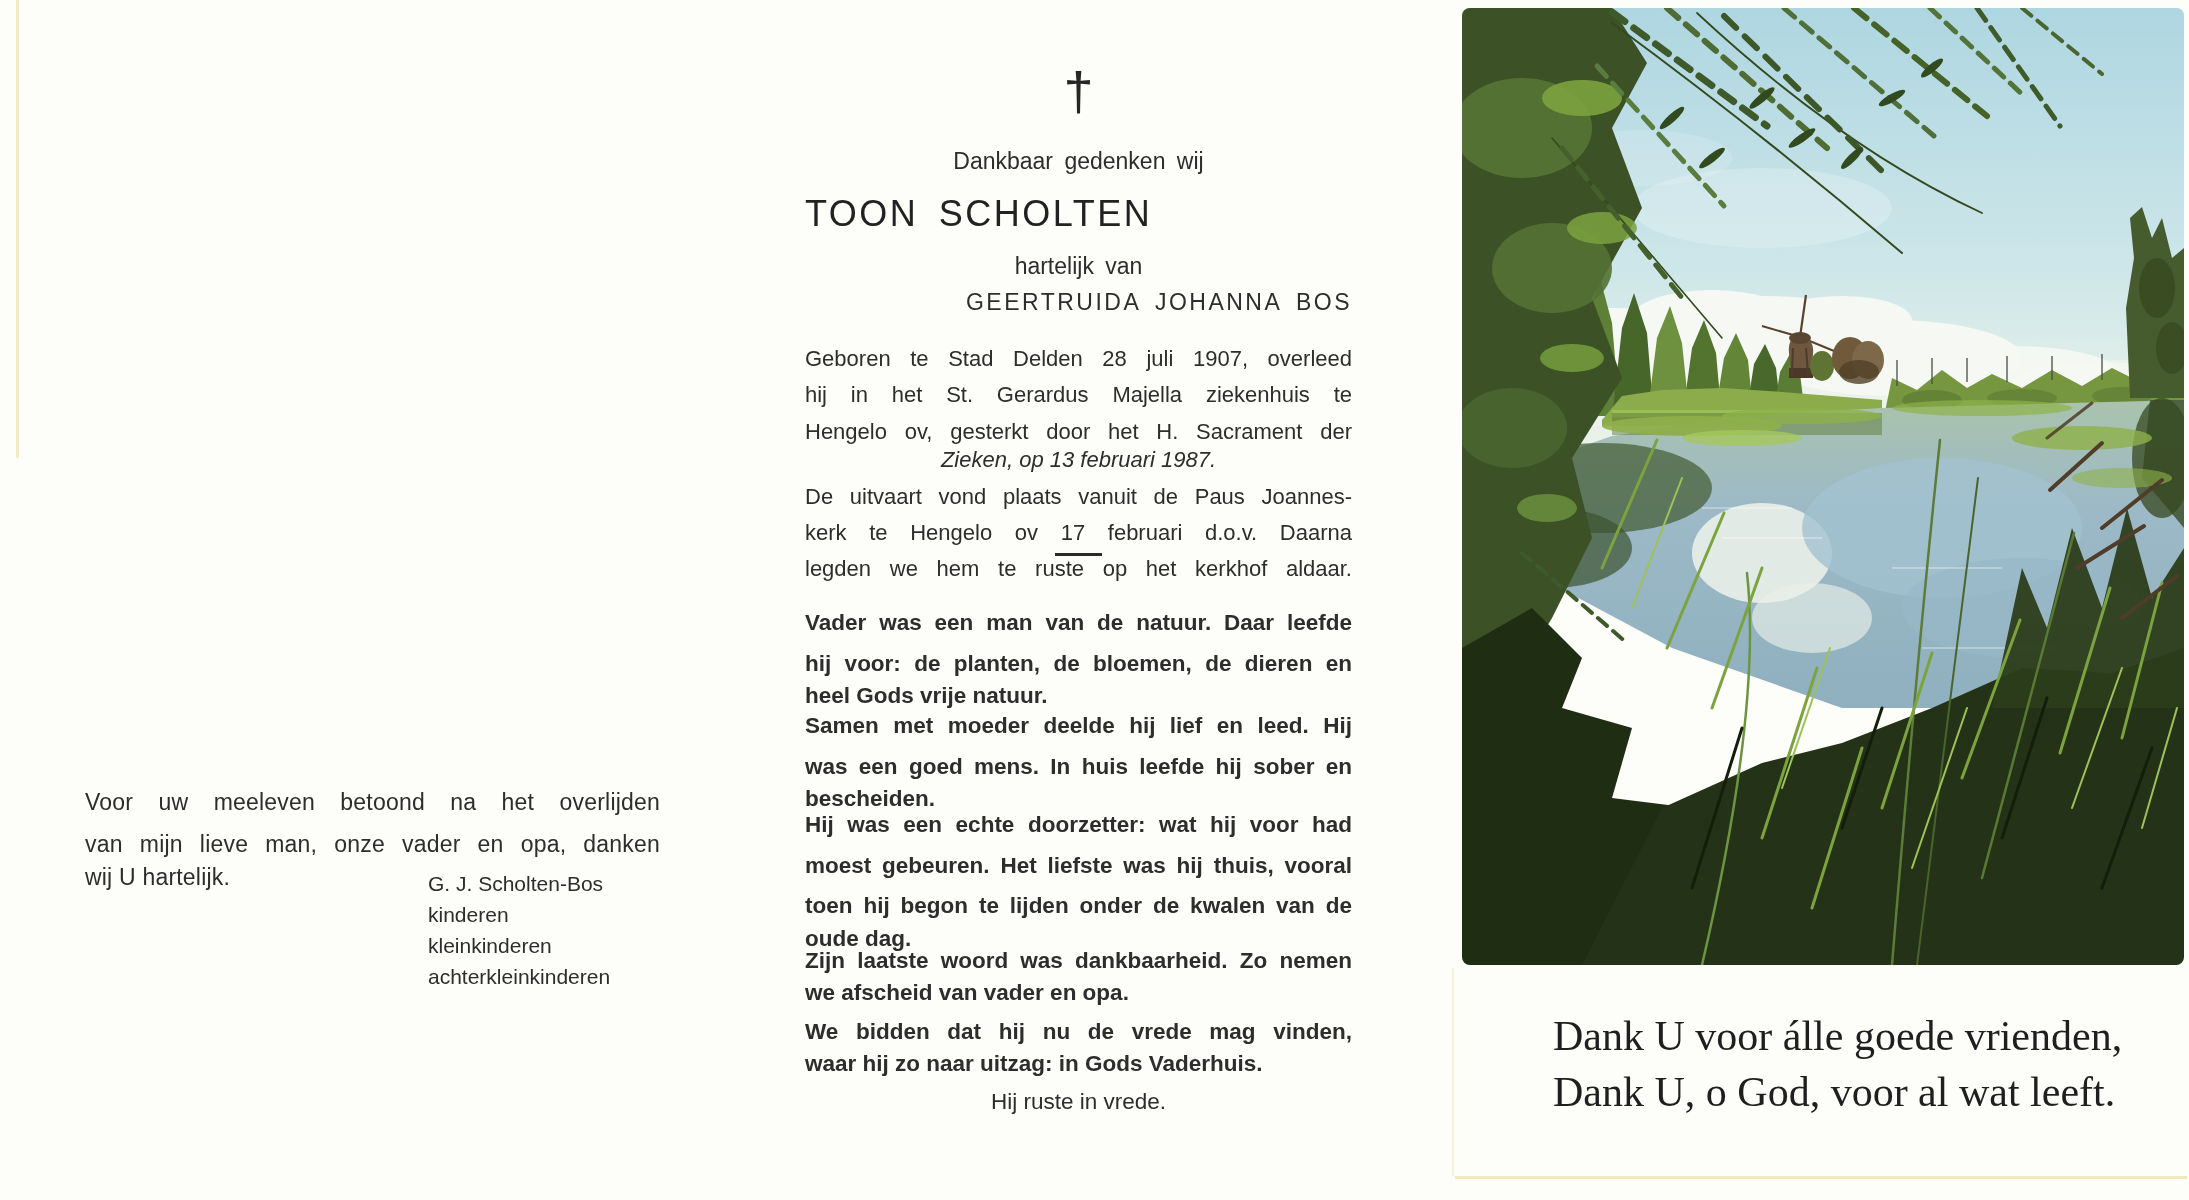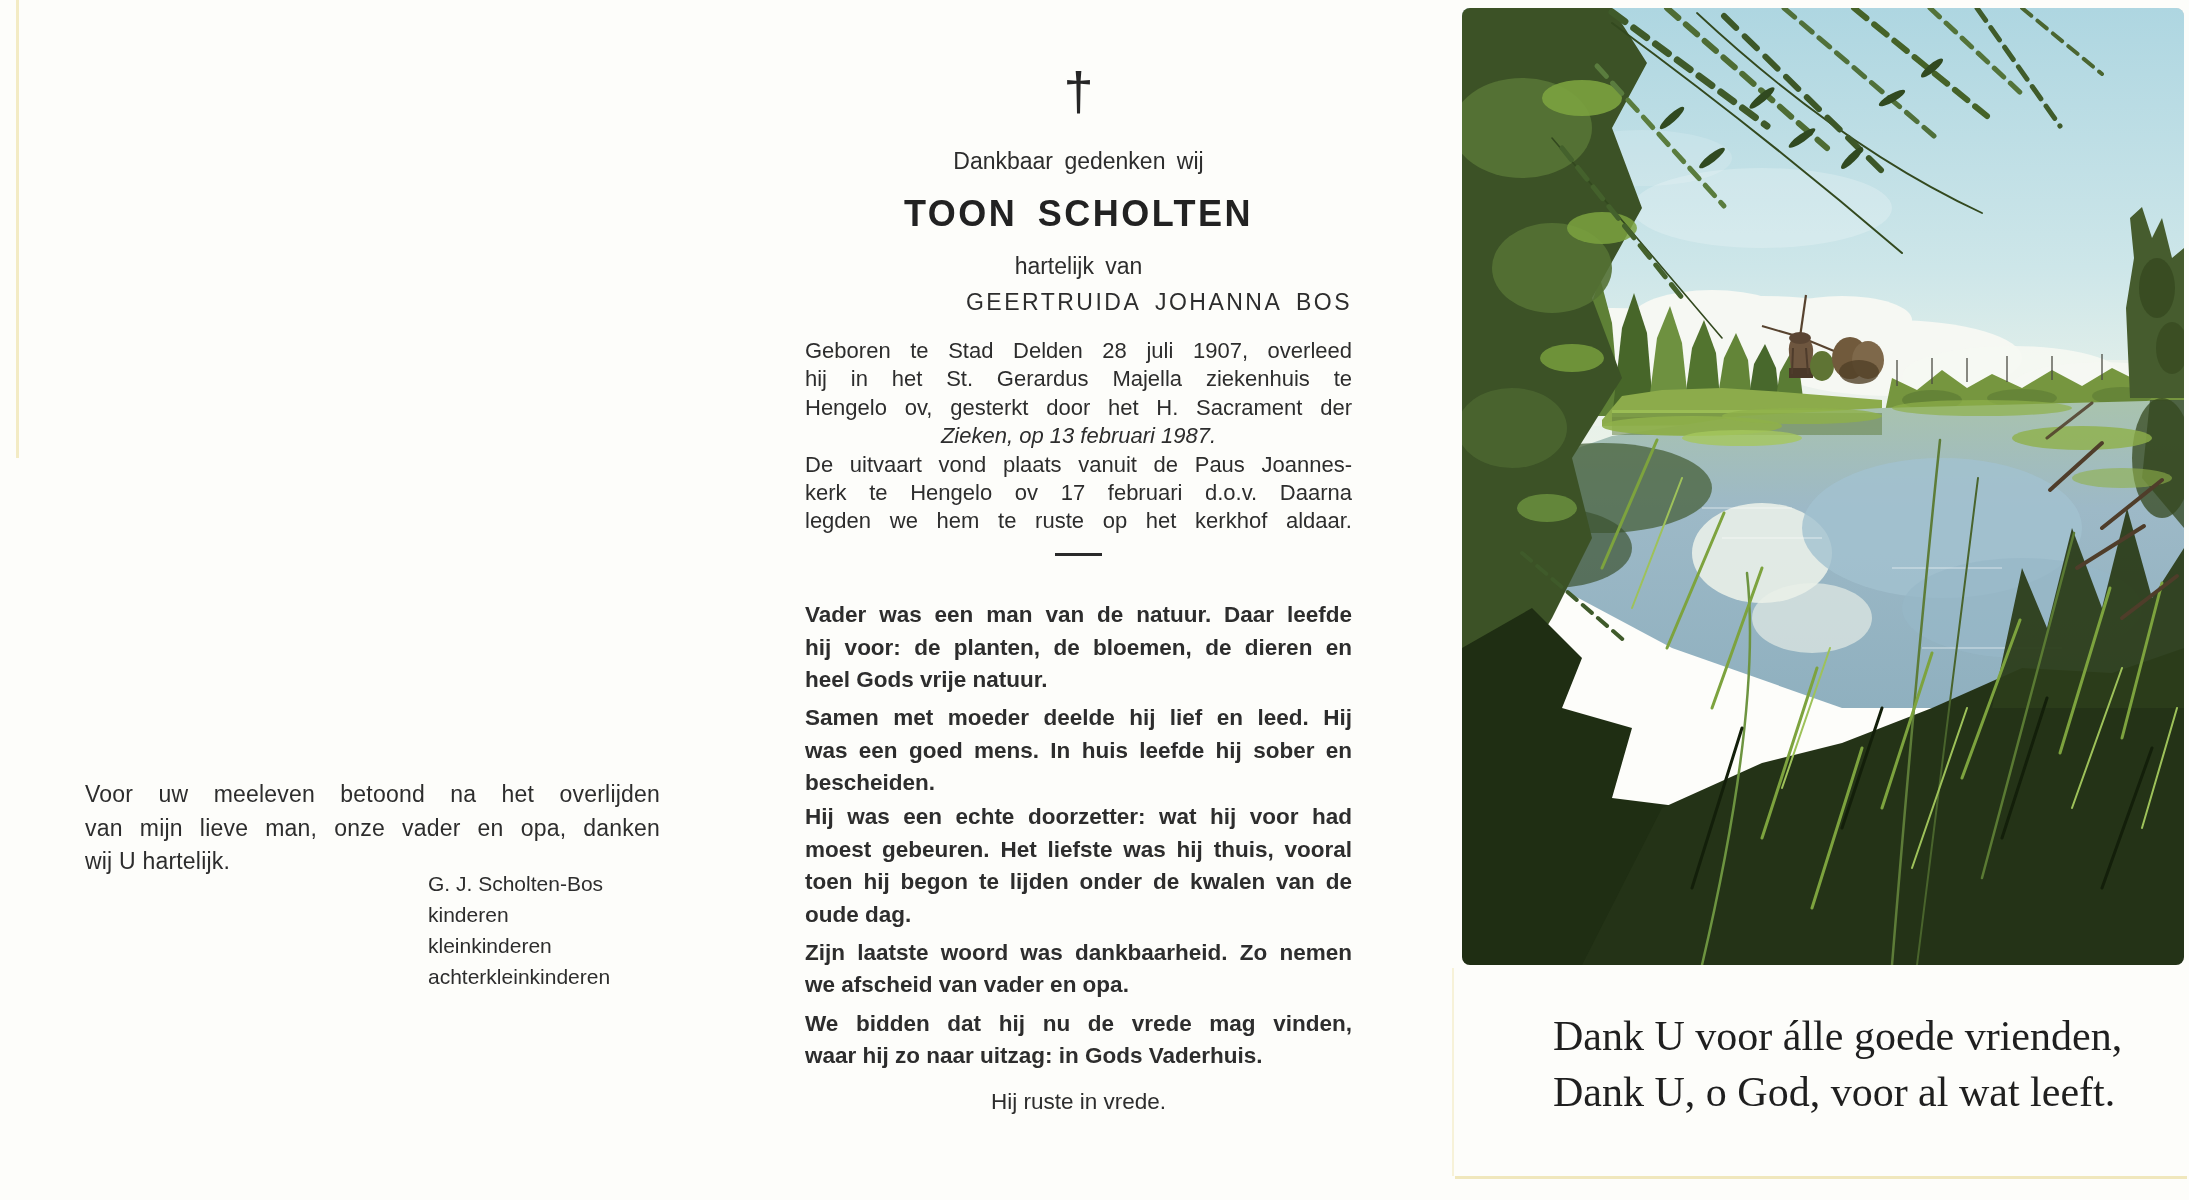--- a/index.html
+++ b/index.html
@@ -5,34 +5,34 @@
   html,body{margin:0;padding:0;}
   body{width:2189px;height:1200px;overflow:hidden;background:#ffffff;}
   .scan{position:relative;width:2189px;height:1200px;background:#fdfdfa;
         font-family:"Liberation Sans","DejaVu Sans",sans-serif;color:#2d2d2d;}
   
   .edge-left{position:absolute;left:16px;top:0;width:3px;height:458px;background:#f3ebc4;}
   .edge-bottom-right{position:absolute;left:1455px;top:1176px;width:732px;height:3px;background:#f0e7bc;}
   .edge-rcard{position:absolute;left:1452px;top:968px;width:2px;height:208px;background:#f5efd0;opacity:.8;}
 
   .ln{white-space:nowrap;}
-  .j{text-align:justify;text-align-last:justify;white-space:normal;}
+  .j{text-align:justify;text-align-last:justify;white-space:normal;margin-top:8px;}
   .l{text-align:left;}
   .c{text-align:center;font-style:italic;}
 
   
   .ack{position:absolute;left:85px;top:778px;width:575px;font-size:23px;line-height:33.5px;letter-spacing:.2px;}
   .sig{position:absolute;left:428px;top:868px;font-size:21px;line-height:31px;}
 
   
   .center{position:absolute;left:805px;top:0;width:547px;height:1200px;}
   .center>div{position:absolute;width:547px;}
   .c-cross{top:64px;text-align:center;font-size:54px;line-height:54px;font-weight:400;color:#262626;}
   .c-intro{top:148px;text-align:center;font-size:23px;word-spacing:5px;}
-  .c-name{top:193px;text-align:center;font-size:36px;font-weight:700;letter-spacing:2.5px;word-spacing:8px;color:#222;}
+  .c-name{top:193px;text-align:left;font-size:36px;font-weight:400;letter-spacing:2.5px;word-spacing:8px;color:#222;}
   .c-rel{top:253px;text-align:center;font-size:23px;word-spacing:5px;}
   .c-sp{top:289px;text-align:right;font-size:23px;letter-spacing:2.5px;word-spacing:6px;}
   .bio{top:337px;font-size:22px;line-height:28.4px;}
   .c-div{top:553px;}
   .c-div .rule{width:47px;height:3px;background:#2a2a2a;margin:0 auto;}
   .para{font-size:22.5px;font-weight:bold;}
   .p3{top:599px;line-height:32.5px;}
   .p4{top:702px;line-height:32.5px;}
   .p5{top:801px;line-height:32.5px;}
   .p6{top:937px;line-height:32px;}

